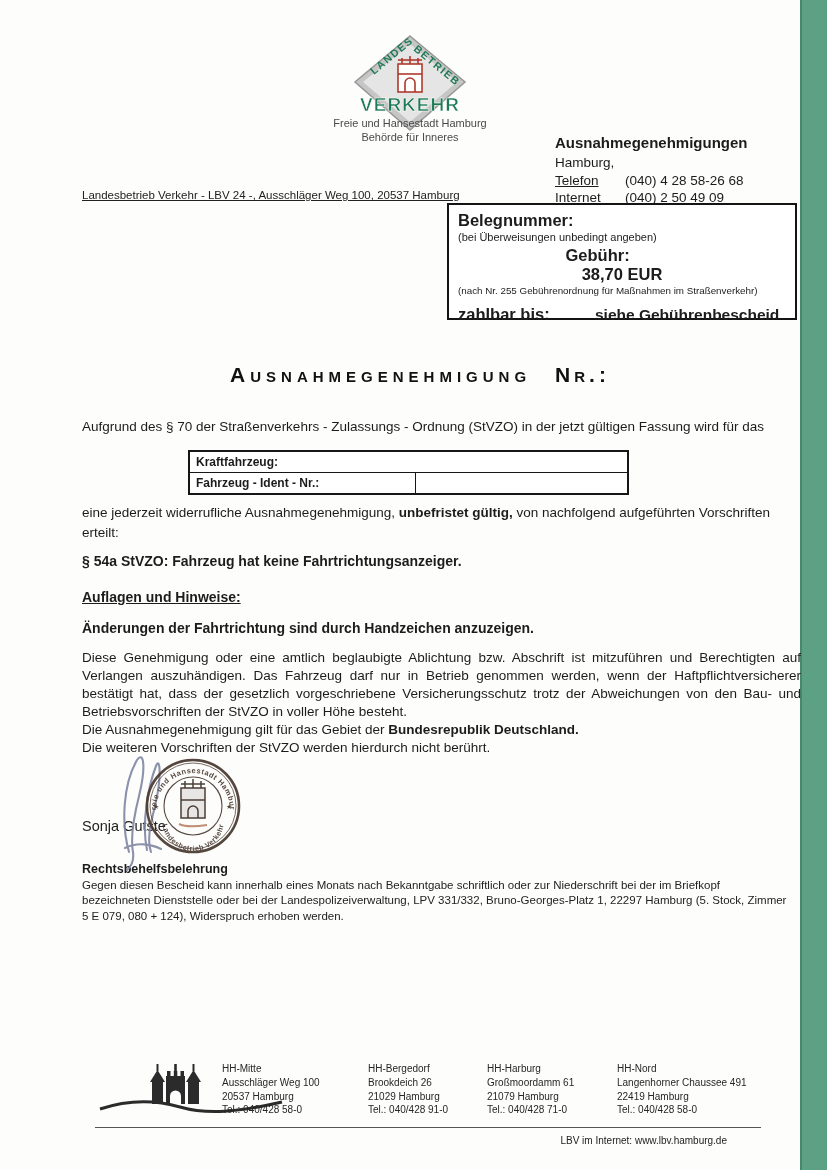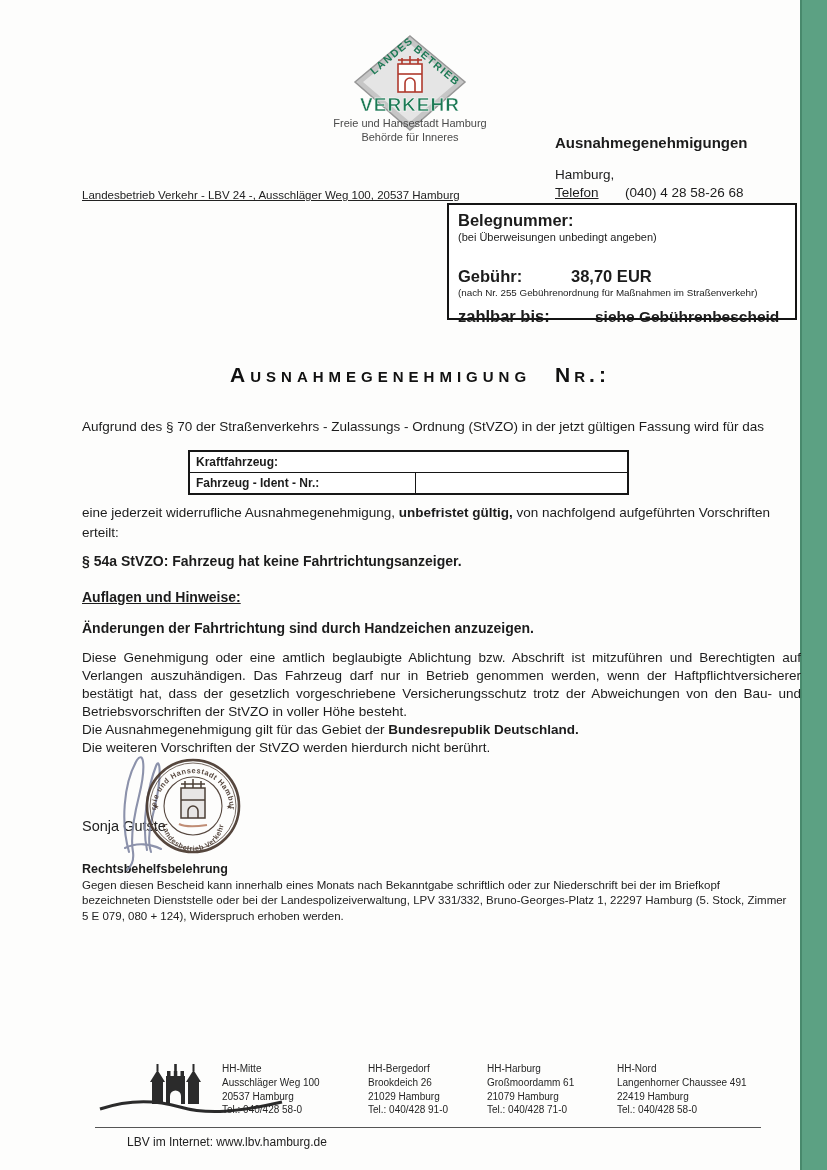--- a/index.html
+++ b/index.html
@@ -13,32 +13,32 @@
   .abs{position:absolute;}
 
   
   .scan-strip{right:0;top:0;bottom:0;width:25px;background:#5ca183;border-left:2px solid #48896c;}
 
   
   .org-lines{left:300px;top:117px;width:220px;text-align:center;font-size:11px;color:#4a4a4a;line-height:1.25;}
 
   
   .contact{left:555px;top:133px;font-size:13.5px;line-height:1.32;}
-  .contact .c-title{font-weight:bold;font-size:15px;margin-bottom:13px;}
+  .contact .c-title{font-weight:bold;font-size:15px;margin-bottom:1px;}
   .contact .row{display:flex;}
   .contact .lbl{width:70px;text-decoration:underline;}
 
   .sender{left:82px;top:189px;font-size:11.5px;text-decoration:underline;color:#222;}
 
   
   .fee-box{left:447px;top:203px;width:328px;height:101px;border:2px solid #141414;padding:6px 9px;background:#fff;}
   .fee-box .big{font-weight:bold;font-size:16.5px;}
   .fee-box .note{font-size:11px;margin-top:1px;}
   .fee-box .note2{font-size:9.8px;margin-top:1px;}
-  .fee-box .frow{display:flex;margin-top:24px;align-items:center;}
+  .fee-box .frow{display:flex;margin-top:3px;align-items:center;flex-direction:column;}
   .fee-box .frow .flab{width:113px;}
   .fee-box .frow2{display:flex;margin-top:9px;align-items:baseline;}
   .fee-box .frow2 .flab{width:137px;}
 
   
   .doc-title{left:60px;top:363px;width:720px;text-align:center;font-weight:bold;font-size:21px;
     font-variant:small-caps;letter-spacing:5px;color:#111;}
   .doc-title .nr{margin-left:24px;letter-spacing:4px;}
 
   .intro{left:82px;top:419px;width:716px;font-size:13.5px;}
@@ -63,21 +63,21 @@
   .sig-svg{left:95px;top:752px;z-index:2;}
   .stamp{left:144px;top:757px;z-index:3;}
 
   .appeal-h{left:82px;top:862px;font-size:12.5px;font-weight:bold;}
   .appeal-t{left:82px;top:878px;width:706px;font-size:11.5px;line-height:1.34;color:#222;}
 
   
   .f-col{top:1062px;font-size:10px;line-height:1.38;color:#262626;}
   .f-col1{left:222px;} .f-col2{left:368px;} .f-col3{left:487px;} .f-col4{left:617px;}
   .f-rule{left:95px;top:1127px;width:666px;border-top:1.5px solid #555;}
-  .f-internet{left:127px;top:1135px;width:600px;text-align:left;font-size:12px;color:#222;}
+  .f-internet{left:127px;top:1135px;width:600px;text-align:right;font-size:10px;color:#222;}
   .f-castle{left:96px;top:1060px;}
 </style>
 </head>
 <body>
 
 <div class="abs scan-strip"></div>
 
 <div class="abs" style="left:353px;top:34px;">
   <svg width="114" height="100" viewBox="0 0 114 100">
     <polygon points="57,2 112,48 57,96 2,48" fill="#c6c6c6" stroke="#979797" stroke-width="1.5"></polygon>
@@ -103,21 +103,21 @@
 </div>
 
 <div class="abs contact">
   <div class="c-title">Ausnahmegenehmigungen</div>
   <div>Hamburg,</div>
   <div class="row">
     <span class="lbl">Telefon</span>
     <span>(040) 4 28 58-26 68</span>
   </div>
   <div class="row">
-    <span class="lbl">Chaussee</span>
+    <span class="lbl">Internet</span>
     <span>(040) 2 50 49 09</span>
   </div>
 </div>
 
 <div class="abs sender">Landesbetrieb Verkehr - LBV 24 -, Ausschläger Weg 100, 20537 Hamburg</div>
 
 <div class="abs fee-box">
   <div class="big">Belegnummer:</div>
   <div class="note">(bei Überweisungen unbedingt angeben)</div>
   <div class="frow">

